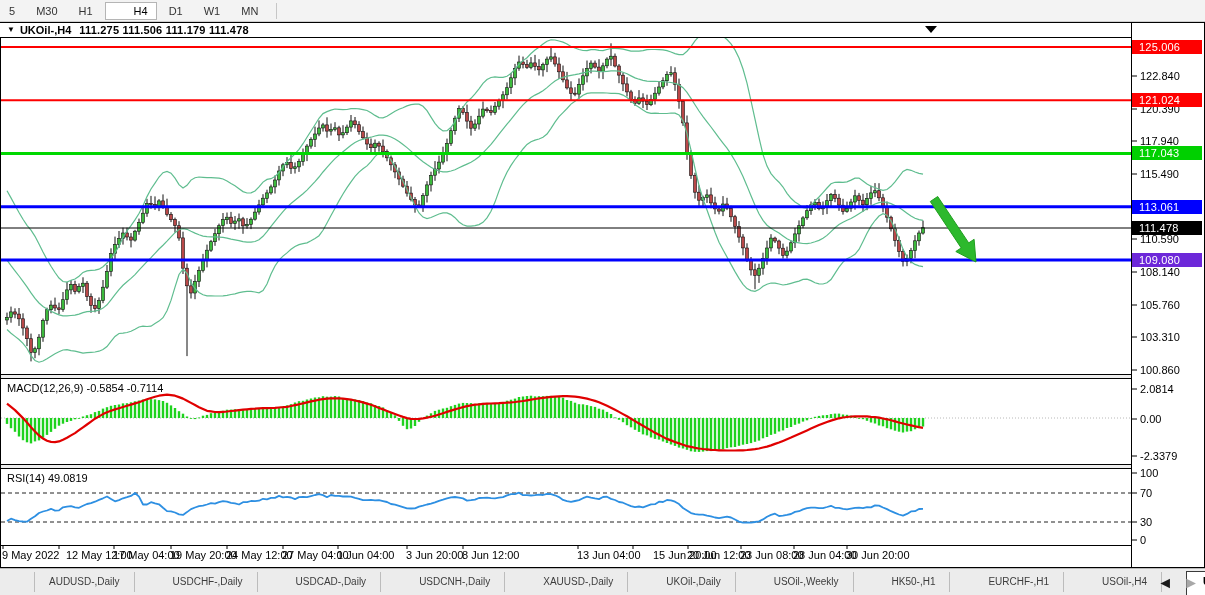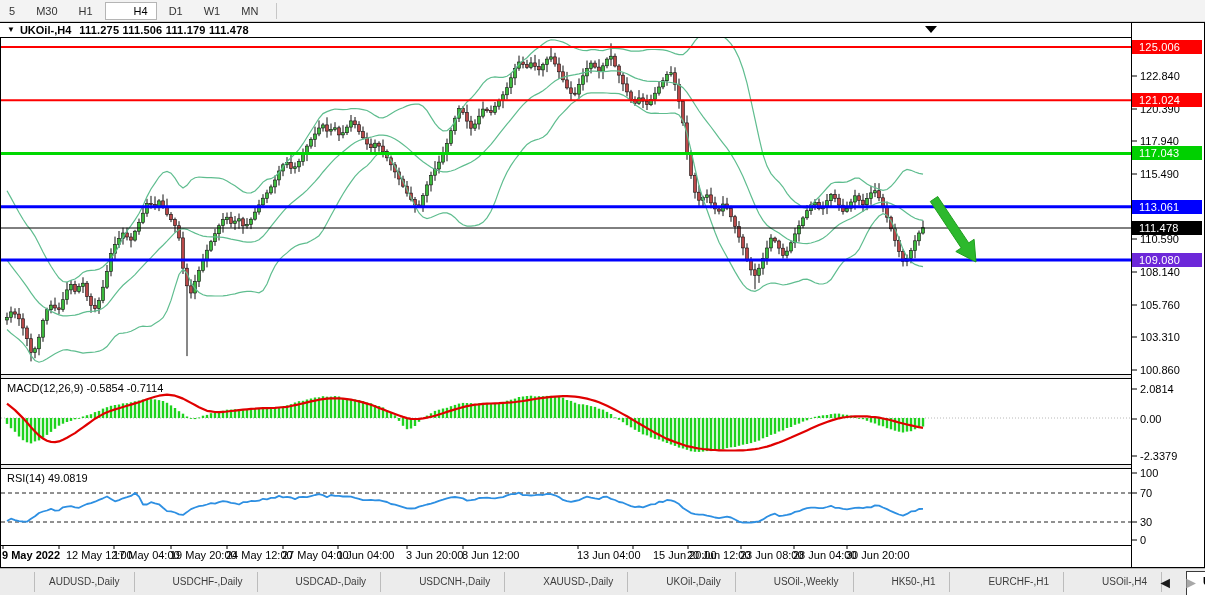--- a/index.html
+++ b/index.html
@@ -865,21 +865,21 @@
       <div class="axis-badge" style="top: 200px; background: rgb(0, 0, 254);">113.061</div>
       <div class="axis-badge" style="top: 221px; background: rgb(0, 0, 0);">111.478</div>
       <div class="axis-badge" style="top: 253px; background: #6d28d9;">109.080</div>
       <div class="axis-tick-label" style="top: 383px;">2.0814</div>
       <div class="axis-tick-label" style="top: 413px;">0.00</div>
       <div class="axis-tick-label" style="top: 450px;">-2.3379</div>
       <div class="axis-tick-label" style="top: 467px; text-align: right;">100</div>
       <div class="axis-tick-label" style="top: 487px;">70</div>
       <div class="axis-tick-label" style="top: 516px;">30</div>
       <div class="axis-tick-label" style="top: 534px;">0</div>
-      <div class="date-label" style="left: 2px; font-weight: bold;">9 May 2022</div>
+      <div class="date-label" style="left: 2px;">9 May 2022</div>
       <div class="date-label" style="left: 58px; margin-left: 8px;">12 May 12:00</div>
       <div class="date-label" style="left: 113px;">17 May 04:00</div>
       <div class="date-label" style="left: 170px;">19 May 20:00</div>
       <div class="date-label" style="left: 226px;">24 May 12:00</div>
       <div class="date-label" style="left: 282px;">27 May 04:00</div>
       <div class="date-label" style="left: 337px;">1 Jun 04:00</div>
       <div class="date-label" style="left: 406px;">3 Jun 20:00</div>
       <div class="date-label" style="left: 462px;">8 Jun 12:00</div>
       <div class="date-label" style="left: 577px;">13 Jun 04:00</div>
       <div class="date-label" style="left: 632px; margin-left: 21px;">15 Jun 20:00</div>

